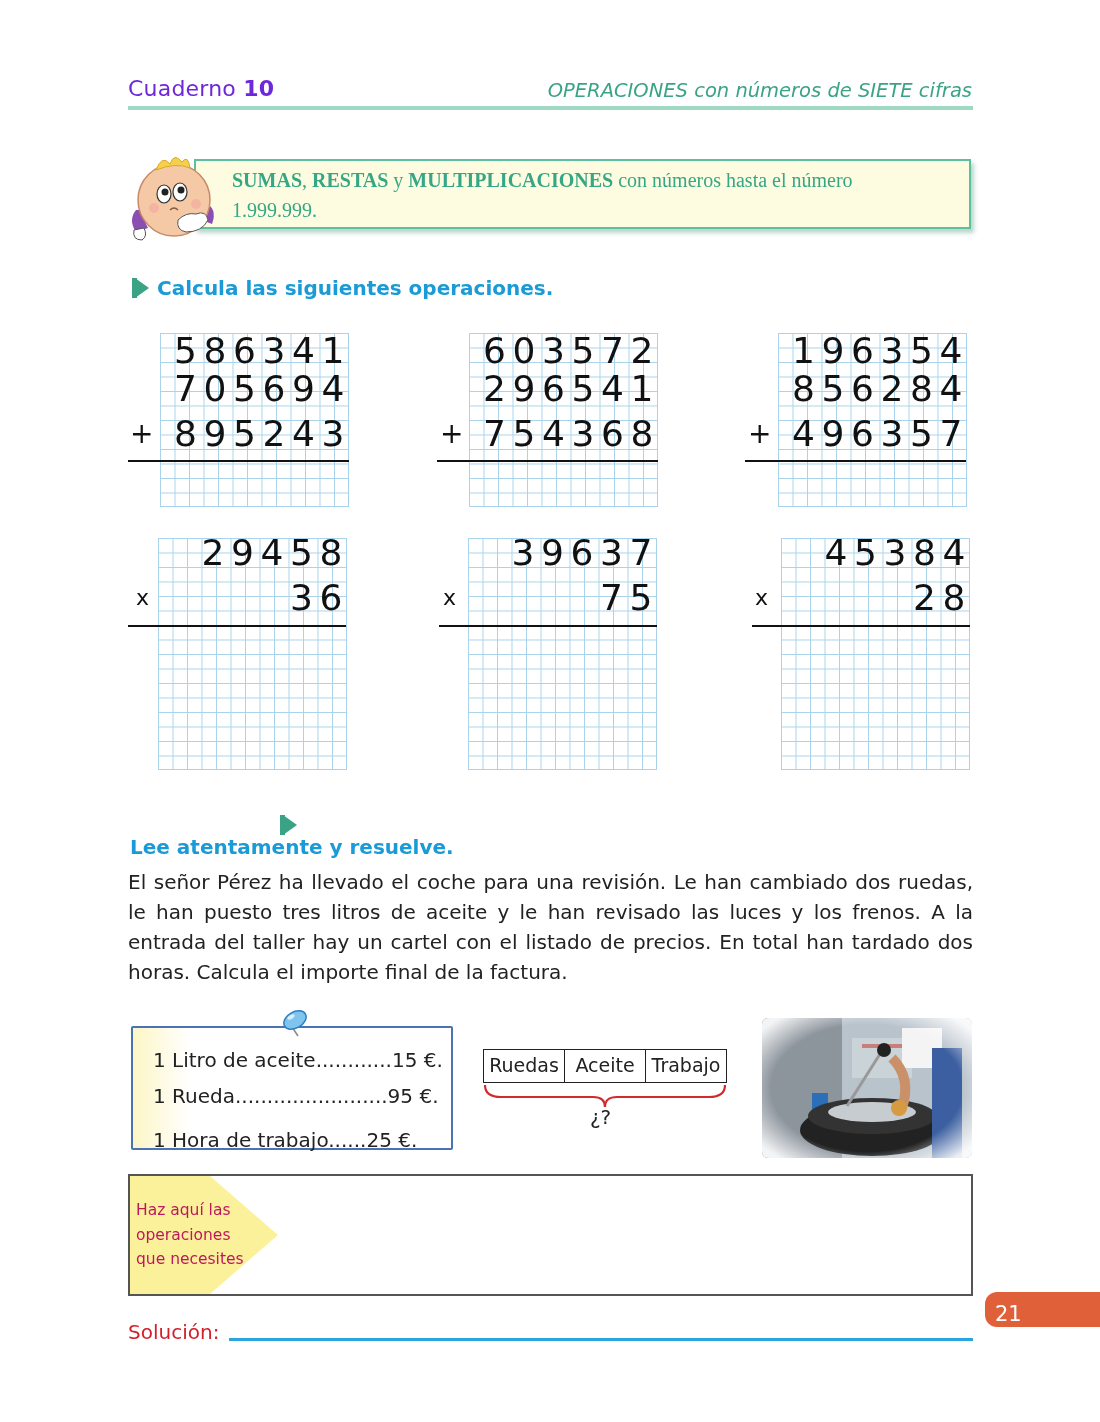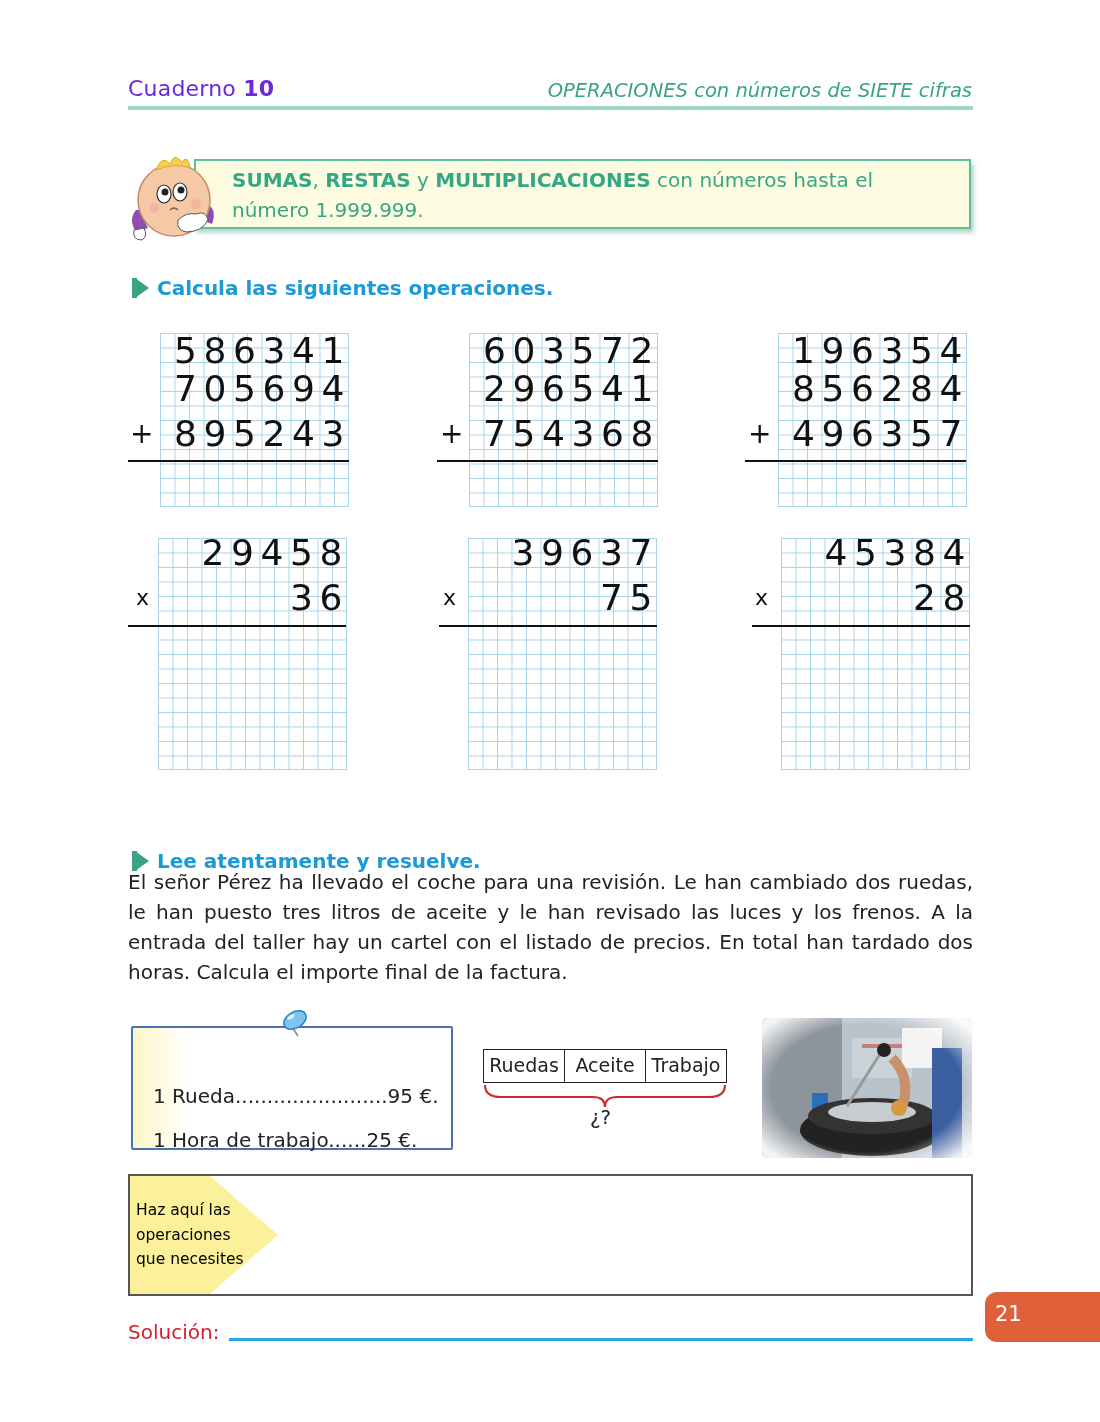--- a/index.html
+++ b/index.html
@@ -4,21 +4,21 @@
 <style>
   * { box-sizing: border-box; margin: 0; padding: 0; }
   html, body { width: 1100px; height: 1422px; background: #ffffff; }
   body { position: relative; font-family: "DejaVu Sans", sans-serif; color: #222; overflow: hidden; }
 
   .header-left { position: absolute; left: 128px; top: 76px; font-size: 22px; color: #6d28d9; letter-spacing: 0.2px; }
   .header-left b { font-weight: bold; }
   .header-right { position: absolute; right: 128px; top: 79px; font-size: 19.5px; font-style: italic; color: #3aa386; }
   .header-rule { position: absolute; left: 128px; top: 106px; width: 845px; height: 4px; background: #9fd9c4; }
 
-  .intro-box { position: absolute; left: 194px; top: 159px; width: 777px; height: 70px; background: #fdfbe0; border: 2px solid #5cbf9f; box-shadow: 3px 4px 4px rgba(60,140,110,0.35); }
+  .intro-box { position: absolute; left: 194px; top: 159px; width: 777px; height: 70px; background: #fdfbe0; border: 2px solid #5cbf9f; box-shadow: 3px 4px 4px rgba(60,140,110,0.35); font-family: Liberation Serif, serif; }
   .intro-text { position: absolute; left: 36px; top: 4px; width: 710px; font-size: 20px; line-height: 30px; color: #35a786; }
   .intro-text b { font-weight: bold; }
 
   .mascot { position: absolute; left: 126px; top: 150px; width: 100px; height: 92px; }
 
   .instr { position: absolute; left: 130px; font-size: 20px; font-weight: bold; color: #1a9ad6; display: flex; align-items: center; }
   .instr .tri { width: 0; height: 0; border-top: 10px solid transparent; border-bottom: 10px solid transparent; border-left: 14px solid #3aa386; margin-right: 8px; position: relative; }
   .instr .tri::before { content: ""; position: absolute; left: -17px; top: -10px; width: 5px; height: 20px; background: #3aa386; }
 
   .grid { position: absolute; background-color: #fff;
@@ -42,26 +42,26 @@
   .bar-model { position: absolute; left: 483px; top: 1049px; width: 244px; height: 34px; border: 1.5px solid #222; display: flex; }
   .bar-cell { flex: 1; font-size: 19px; line-height: 31px; text-align: center; color: #222; border-left: 1.5px solid #222; white-space: nowrap; }
   .bar-cell:first-child { border-left: none; }
   .brace { position: absolute; left: 483px; top: 1083px; width: 244px; height: 26px; }
   .brace-label { position: absolute; left: 590px; top: 1105px; font-size: 20px; color: #222; }
 
   .photo { position: absolute; left: 762px; top: 1018px; width: 210px; height: 140px; border-radius: 6px; overflow: hidden; background: #dfe4ea; }
 
   .work-box { position: absolute; left: 128px; top: 1174px; width: 845px; height: 122px; border: 2px solid #555; background: #fff; }
   .work-tab { position: absolute; left: 0; top: 0; width: 148px; height: 118px; background: #fbf19a; clip-path: polygon(0 0, 80px 0, 148px 59px, 80px 118px, 0 118px); }
-  .work-label { position: absolute; left: 6px; top: 22px; font-size: 15.5px; line-height: 24.5px; color: #000000; }
+  .work-label { position: absolute; left: 6px; top: 22px; font-size: 15.5px; line-height: 24.5px; color: #be185d; }
 
   .solution-label { position: absolute; left: 128px; top: 1320px; font-size: 20px; color: #d21f2a; }
   .solution-line { position: absolute; left: 229px; top: 1338px; width: 744px; height: 3px; background: #2aa5e0; }
 
-  .page-num { position: absolute; left: 985px; top: 1292px; width: 115px; height: 50px; background: #e0603a; border-radius: 12px 0 0 12px; }
+  .page-num { position: absolute; left: 985px; top: 1292px; width: 115px; height: 35px; background: #e0603a; border-radius: 12px 0 0 12px; }
   .page-num span { position: absolute; left: 10px; top: 10px; font-size: 21px; color: #fff; }
 </style>
 </head>
 <body>
 
 <div class="header-left">
   <span>Cuaderno</span>
   <b>10</b>
 </div>
 <div class="header-right">OPERACIONES con números de SIETE cifras</div>
@@ -125,28 +125,31 @@
 <div class="num" style="right:441px;top:578px;">75</div>
 <div class="op x" style="left:443px;top:578px;">x</div>
 <div class="rule" style="left:439px;top:625px;width:218px;"></div>
 
 <div class="grid" style="left:781px;top:538px;width:189px;height:232px;"></div>
 <div class="num" style="right:128px;top:533px;">45384</div>
 <div class="num" style="right:128px;top:578px;">28</div>
 <div class="op x" style="left:755px;top:578px;">x</div>
 <div class="rule" style="left:752px;top:625px;width:218px;"></div>
 
-<div class="instr" style="top:849px;">
+<div class="instr" style="top:815px;flex-direction:column;">
   <span class="tri" style="margin-left:5px;"></span>
   <span>Lee atentamente y resuelve.</span>
 </div>
 
 <div class="problem">El señor Pérez ha llevado el coche para una revisión. Le han cambiado dos ruedas, le han puesto tres litros de aceite y le han revisado las luces y los frenos. A la entrada del taller hay un cartel con el listado de precios. En total han tardado dos horas. Calcula el importe final de la factura.</div>
 
 <div class="price-card">
+  <div class="price-row" style="top:20px;">
+    <span>1 Litro de aceite</span><span>............</span><span>15 €.</span>
+  </div>
   <div class="price-row" style="top:56px;">
     <span>1 Rueda</span><span>........................</span><span>95 €.</span>
   </div>
   <div class="price-row" style="top:100px;">
     <span>1 Hora de trabajo</span><span>......</span><span>25 €.</span>
   </div>
 </div>
 <svg class="pin" viewBox="0 0 30 28">
   <line x1="12" y1="18" x2="18" y2="27" stroke="#888" stroke-width="1.5"></line>
   <ellipse cx="15" cy="11" rx="12" ry="8" transform="rotate(-30 15 11)" fill="#7fc4ee" stroke="#2f7fc0" stroke-width="1.5"></ellipse>

